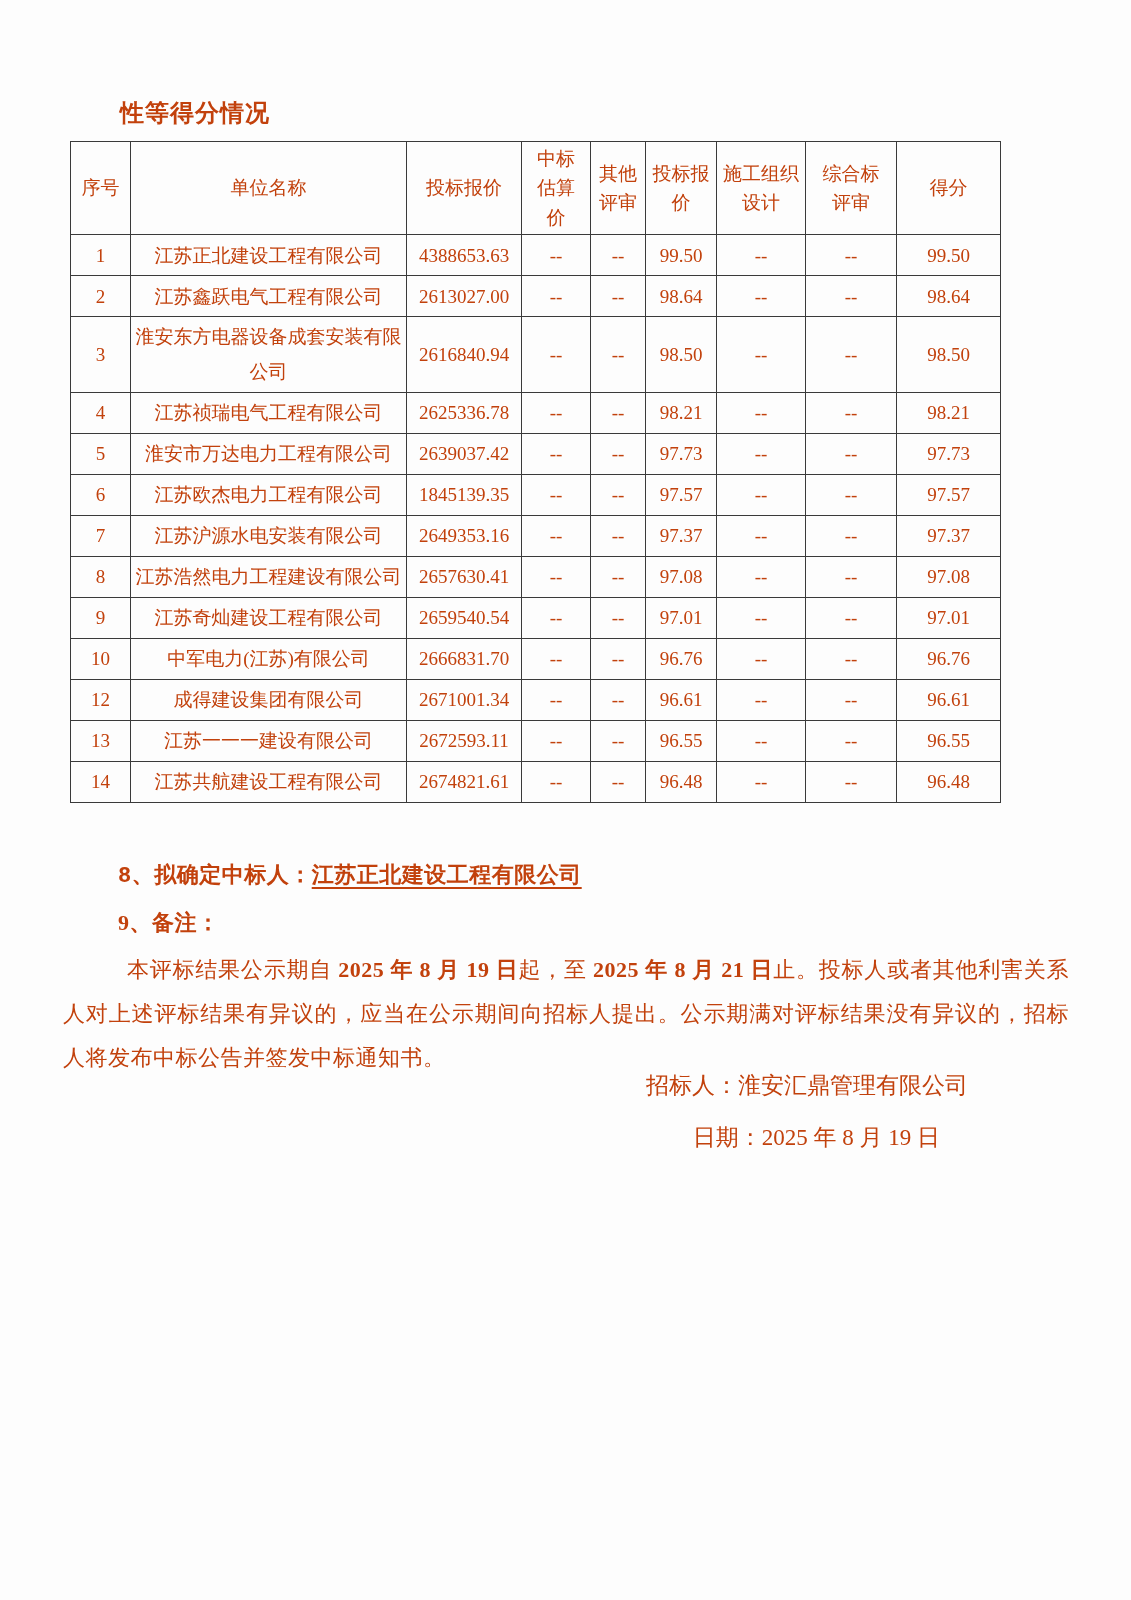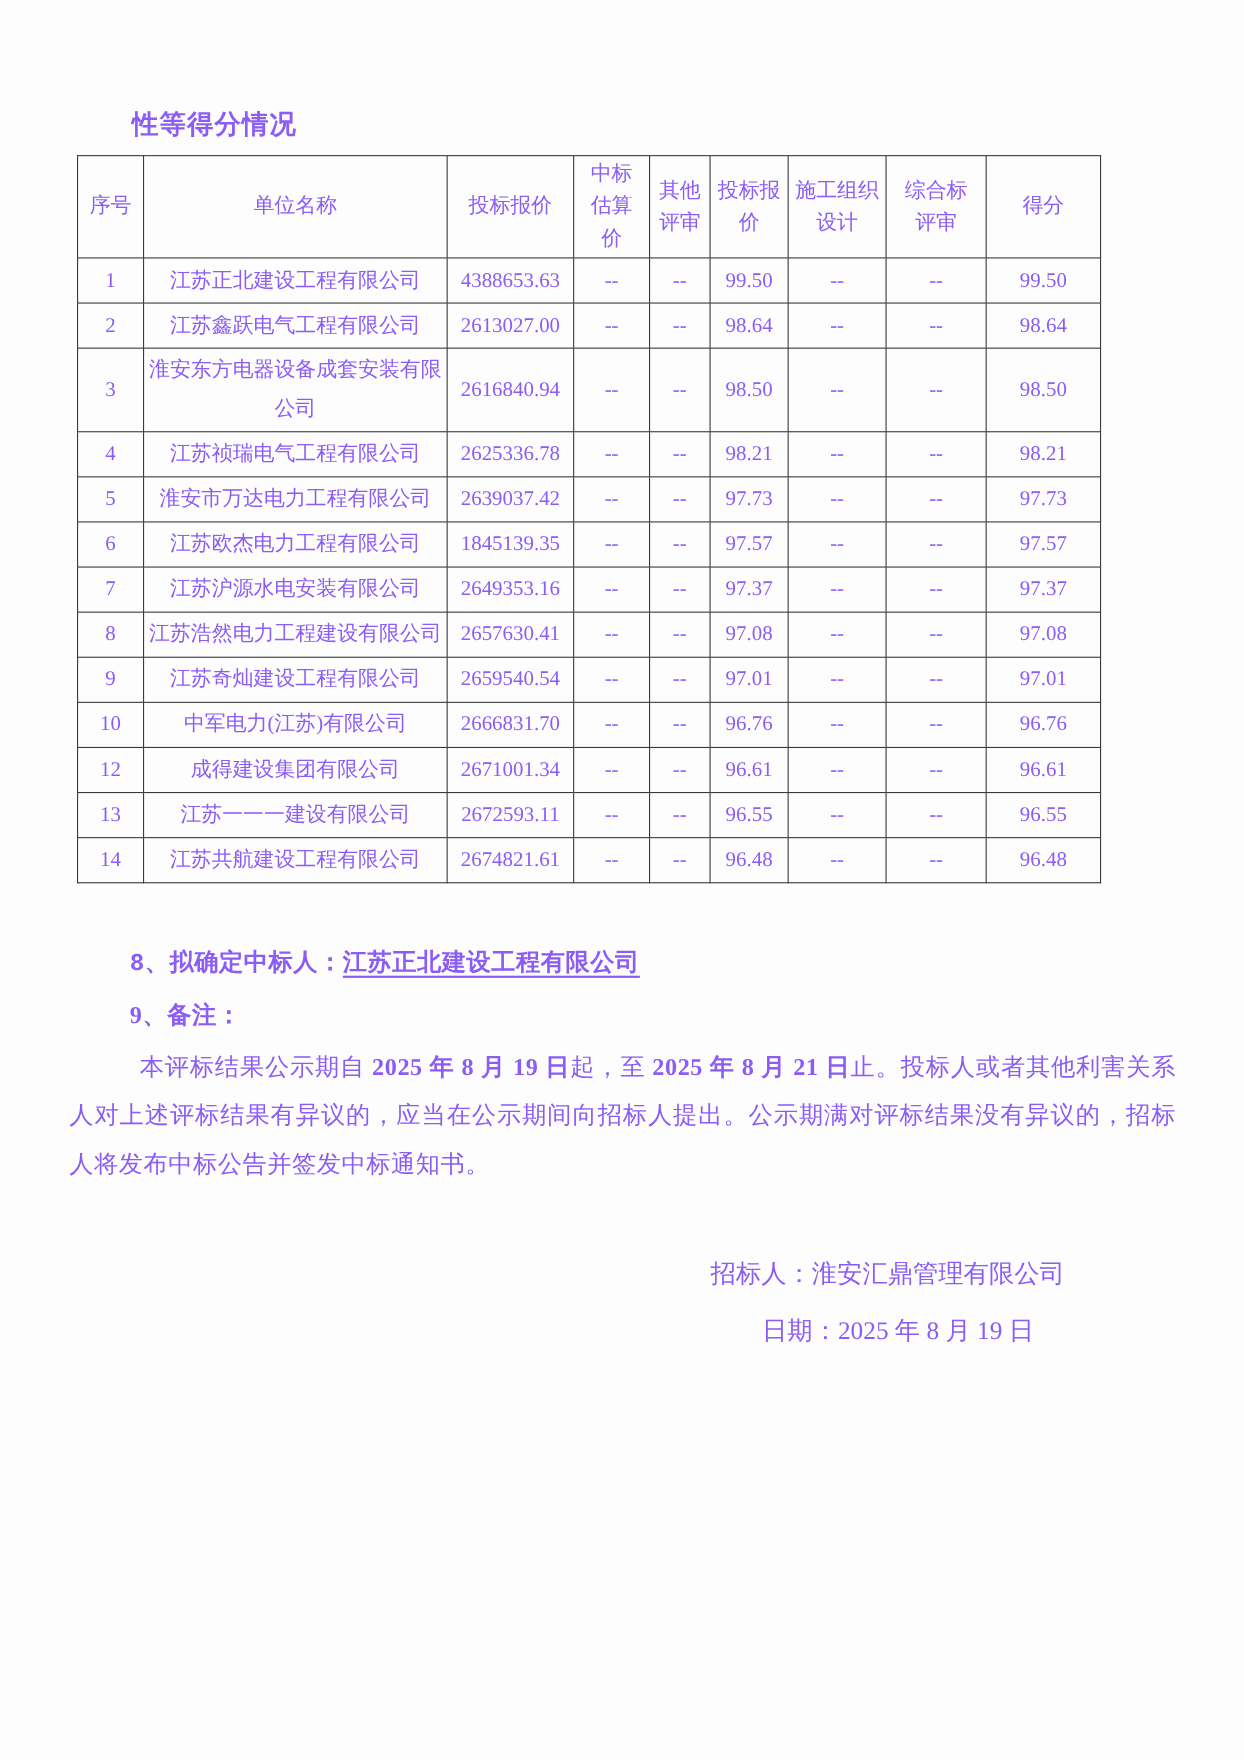--- a/index.html
+++ b/index.html
@@ -2,21 +2,21 @@
 <html lang="zh"><head>
 <meta charset="utf-8">
 <style>
   html, body { margin: 0; padding: 0; background: #e8e8e8; }
   .page {
     position: relative;
     width: 1131px;
     height: 1600px;
     margin: 0 auto;
     background: #fdfdfd;
-    color: #8b5cf6;
+    color: #c2410c;
     font-family: "Liberation Serif", "DejaVu Serif", serif;
     overflow: hidden;
   }
   .title {
     position: absolute;
     left: 120px;
     top: 97px;
     margin: 0;
     font-size: 24px;
     font-weight: bold;
@@ -74,21 +74,21 @@
     text-indent: 64px;
     letter-spacing: 0.5px;
   }
   .note .date {
     font-weight: bold;
     text-underline-offset: 5px;
     text-decoration-thickness: 1.5px;
   }
   .signature {
     position: absolute;
-    top: 1132px;
+    top: 1060px;
     right: 163px;
     text-align: right;
     font-size: 23px;
     line-height: 52px;
   }
   .signature .sig-line { margin: 0; }
   .signature .sig-date { margin-right: 28px; }
 </style>
 </head>
 <body>

